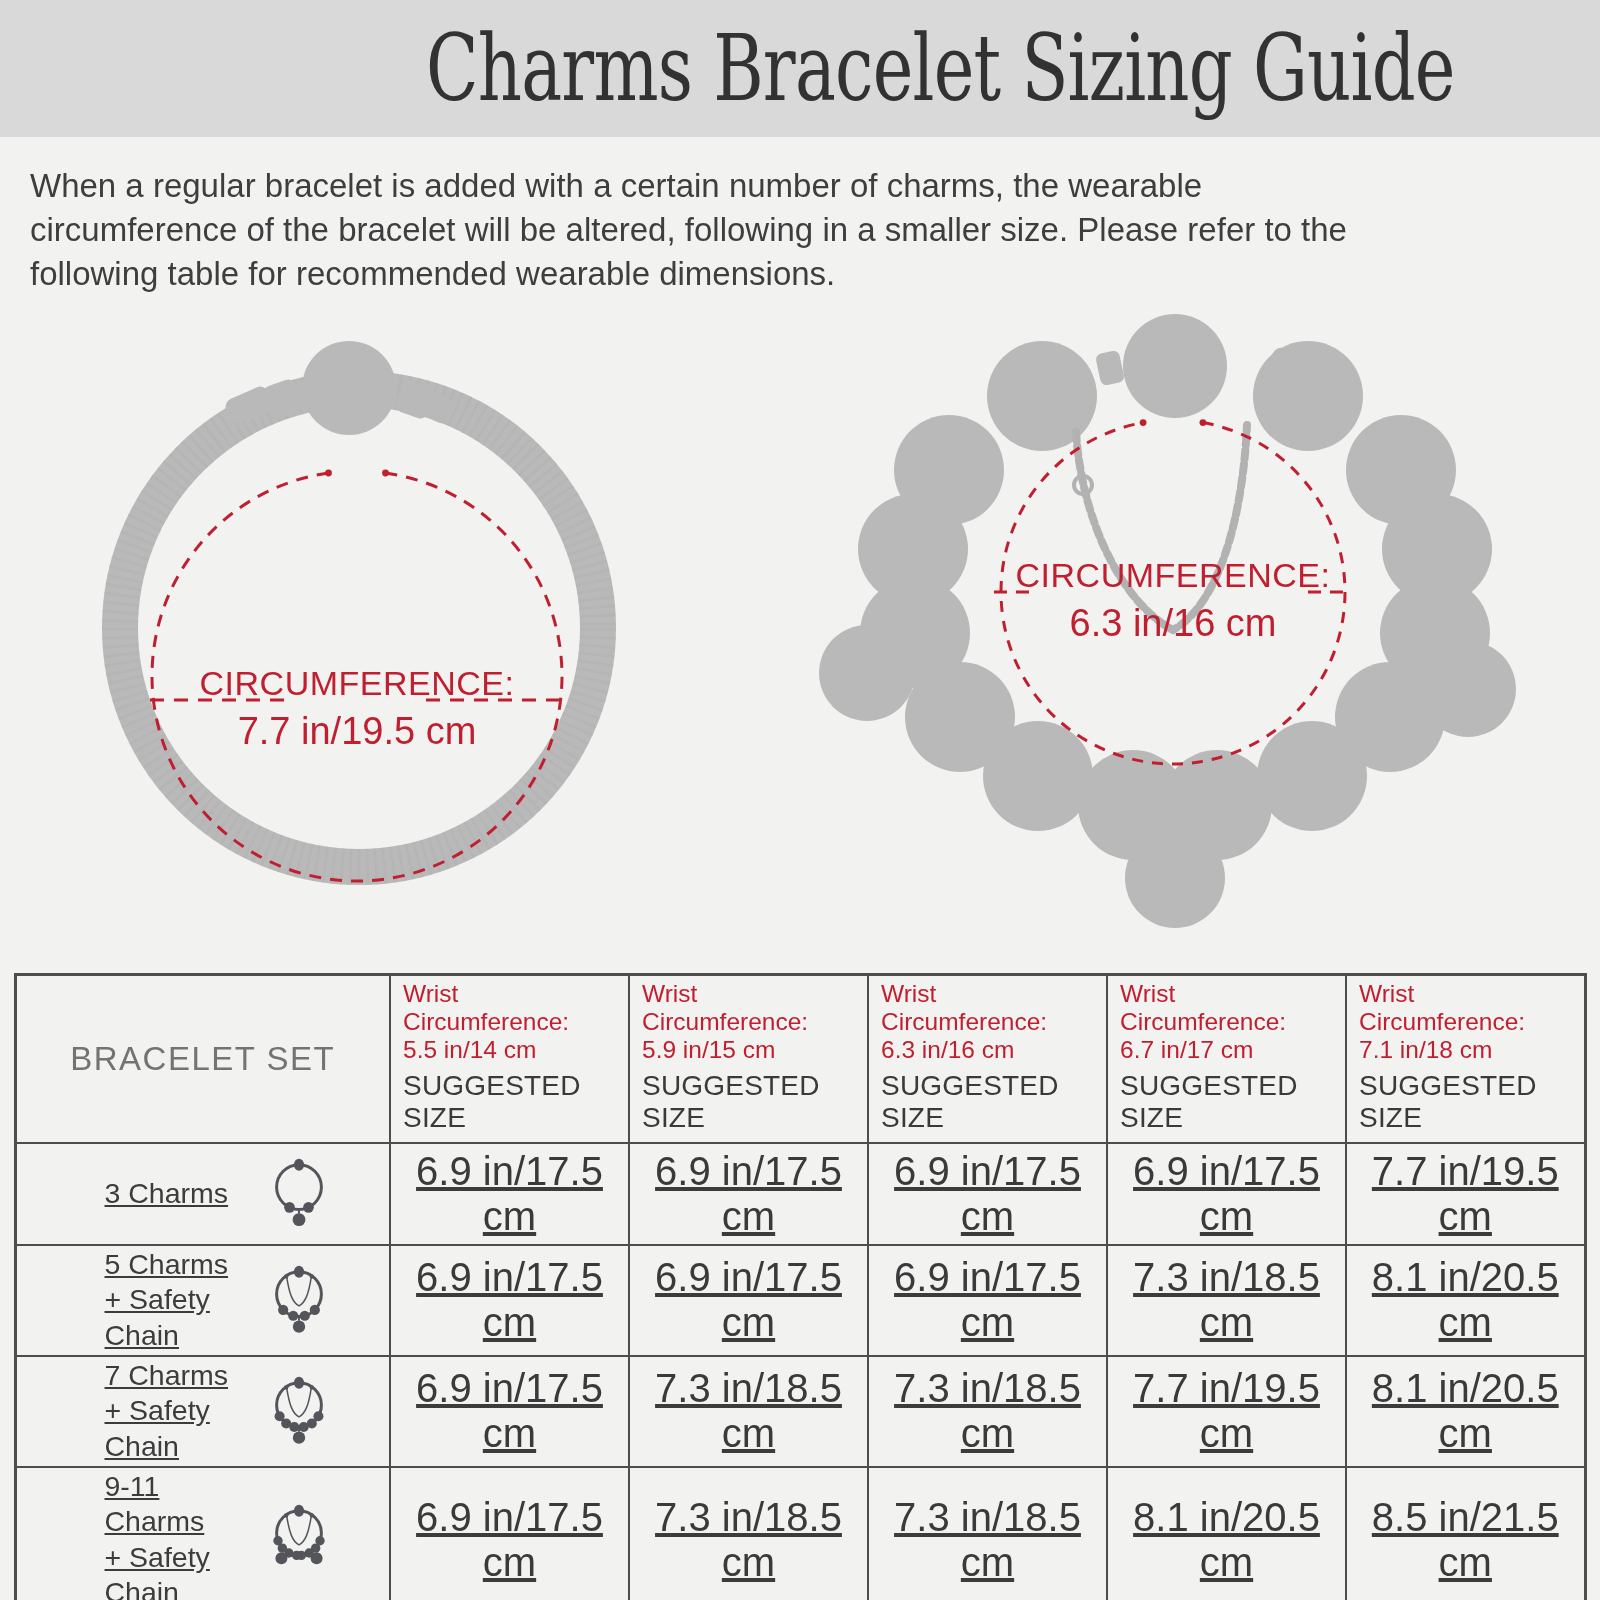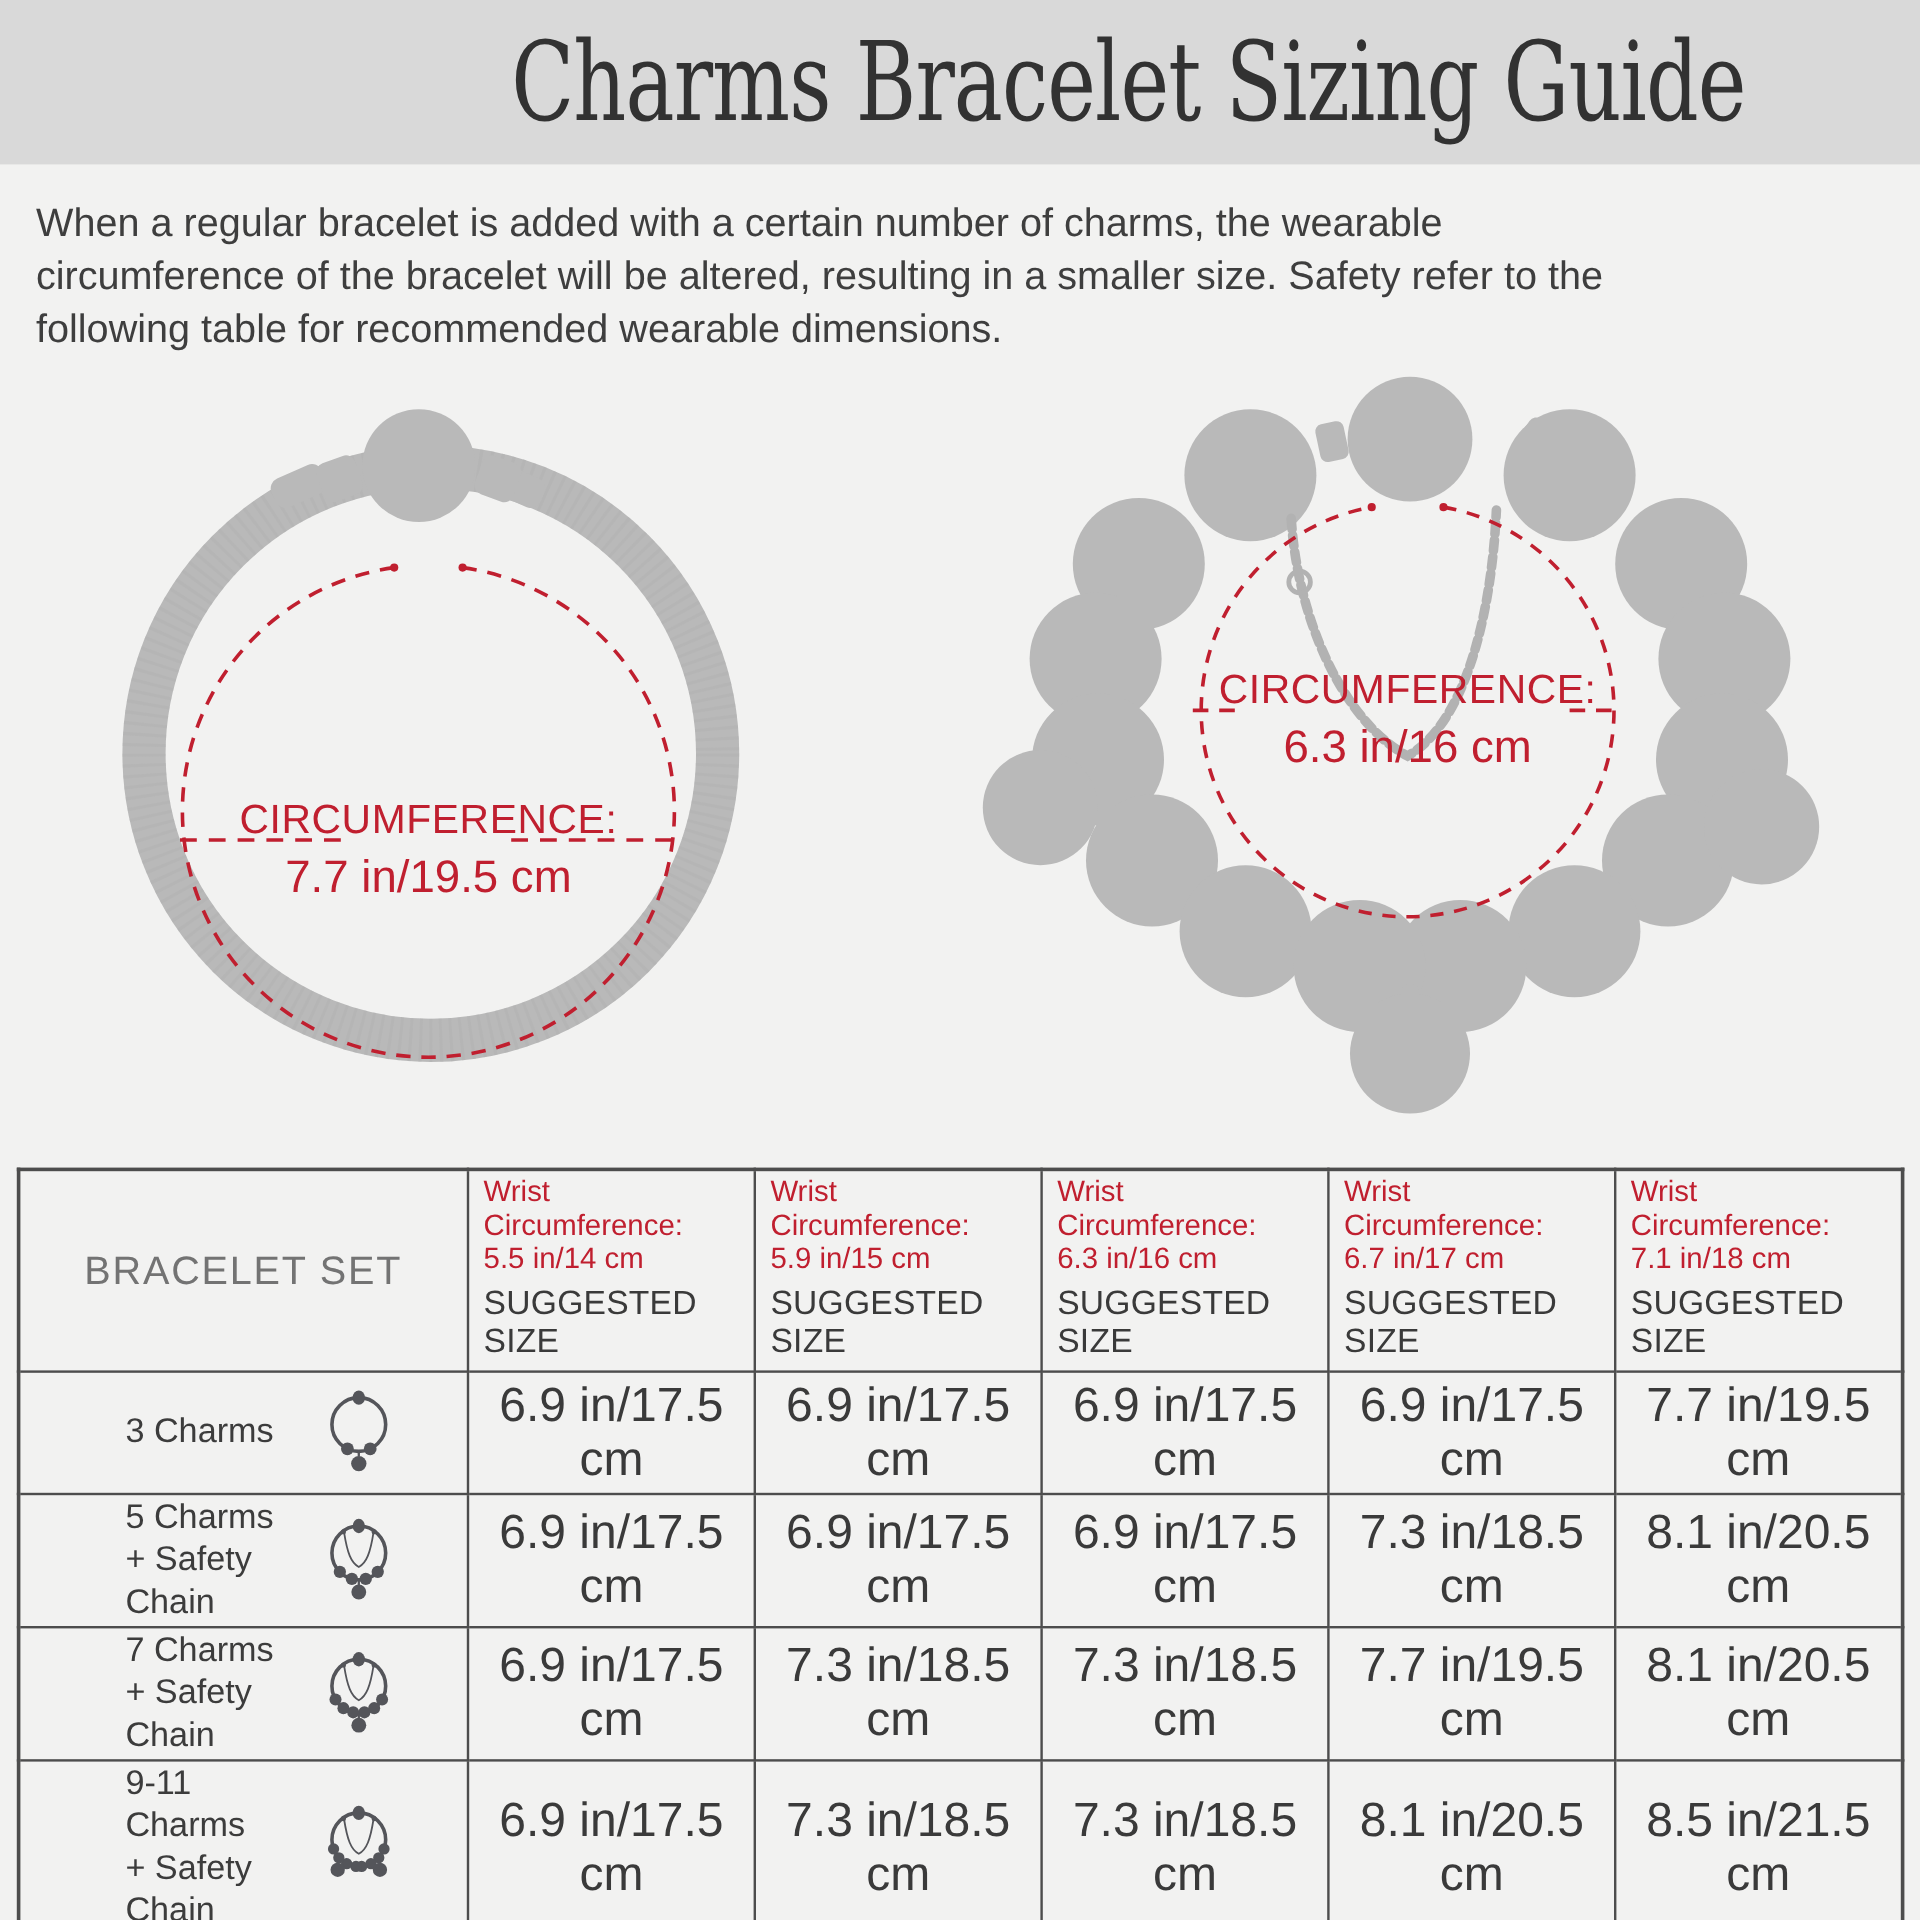--- a/index.html
+++ b/index.html
@@ -57,21 +57,21 @@
 
   table.sizing {
     border-collapse:collapse;
     table-layout:fixed;
     width:1570px;
     margin:10px auto 0 auto;
     border:3px solid var(--table-border, #4d4d4d);
   }
   .sizing th, .sizing td { border:2px solid var(--table-border, #4d4d4d); }
   .sizing thead tr { height:104px; }
-  .sizing tbody tr { height:102px; }
+  .sizing tbody tr { height:102px;text-decoration:underline; }
   .set-h {
     font-weight:normal;
     font-size:33px; letter-spacing:1.5px; color:#737373;
     text-align:center;
   }
   .col-h { font-weight:normal; text-align:left; vertical-align:middle; padding:4px 6px 8px 12px;border-radius:27px; }
   .wc-line { display:block; color:var(--accent-red, #c01f2f); font-size:24.5px; line-height:1.16; }
   .ss { font-size:28px; color:#3a3a3a; margin-top:5px; letter-spacing:0.2px; }
   .set-cell { padding-left:88px; padding-right:58px; }
   .set-inner { display:flex; align-items:center; justify-content:space-between; }
@@ -83,21 +83,21 @@
 <body>
 
 <div class="page">
 
   <header class="band">
     <h1>Charms Bracelet Sizing Guide</h1>
   </header>
 
   <p class="intro">
     <span>When a regular bracelet is added with a certain number of charms, the wearable</span>
-    <span>circumference of the bracelet will be altered, resulting in a smaller size. Safety refer to the</span>
+    <span>circumference of the bracelet will be altered, following in a smaller size. Please refer to the</span>
     <span>following table for recommended wearable dimensions.</span>
   </p>
 
   <section class="illos">
 
     <figure class="fig fig-left" style="margin:0;">
       <svg viewBox="0 0 640 620">
         <circle cx="299" cy="300" r="239" class="sil-st" stroke-width="36"></circle>
         <circle cx="299" cy="300" r="239" stroke="#aeaeae" fill="none" stroke-width="36" stroke-dasharray="2.5 6" opacity="0.35"></circle>
         <rect x="166" y="64" width="46" height="26" rx="9" class="sil-f" transform="rotate(-24 189 77)"></rect>

